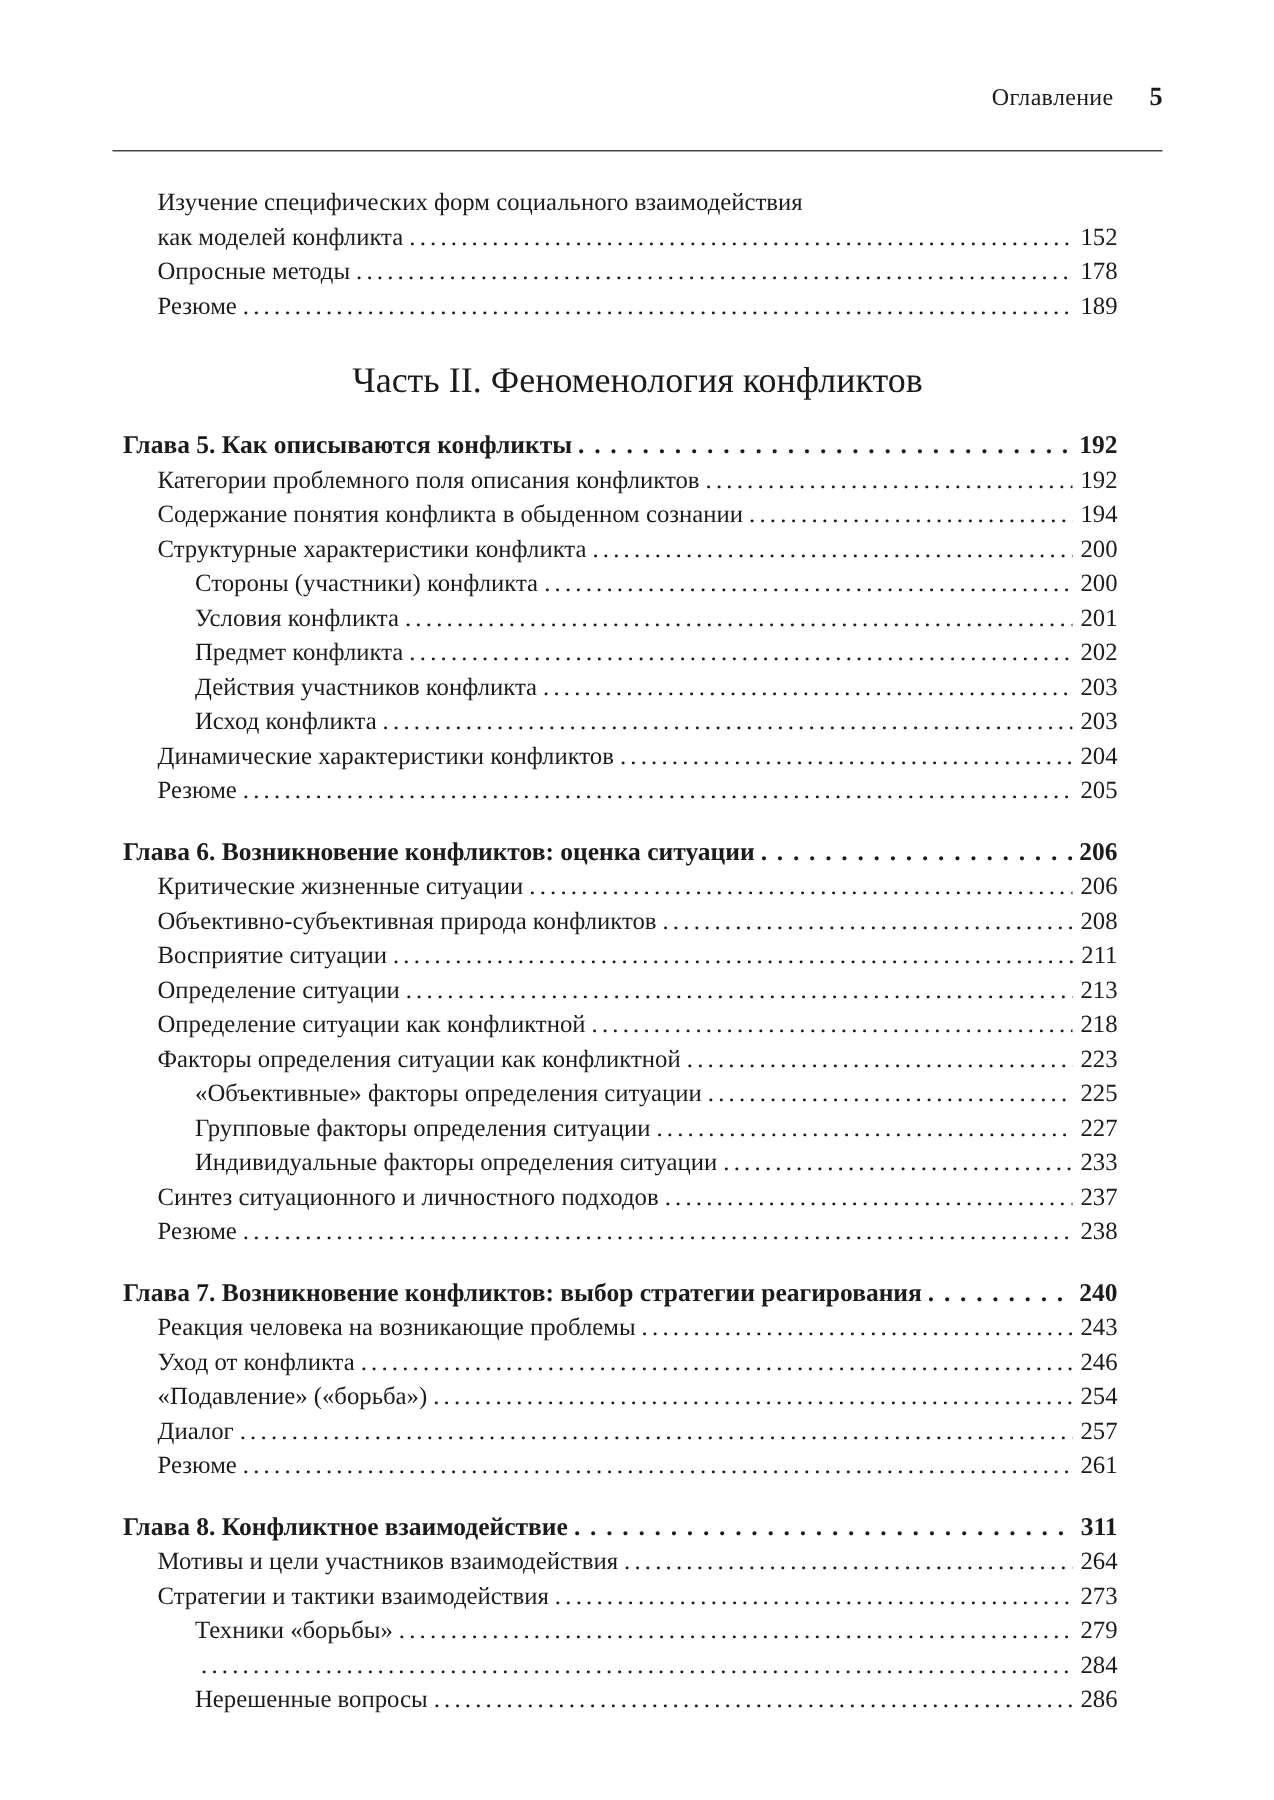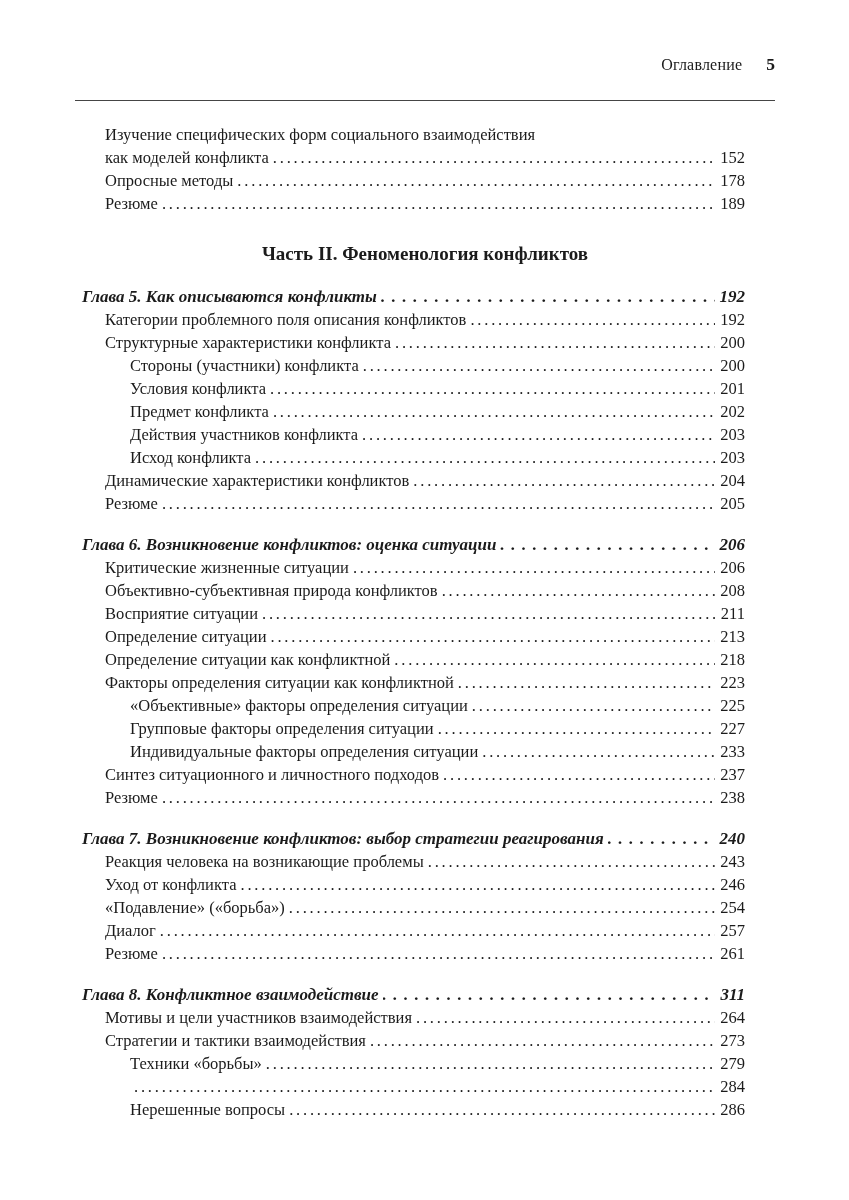--- a/index.html
+++ b/index.html
@@ -40,21 +40,20 @@
     line-height: 23px;
     margin-right: 30px;
   }
   .toc-row.level-0 { padding-left: 7px; }
   .toc-row.level-1 { padding-left: 30px; }
   .toc-row.level-2 { padding-left: 55px; }
   .toc-row.chapter {
     font-weight: 700;
     font-size: 17px;
     margin-top: 18px;
-    font-style: italic;
   }
   .toc-label {
     white-space: nowrap;
   }
   .toc-dots {
     flex: 1 1 auto;
     overflow: hidden;
     white-space: nowrap;
     margin: 0 5px 0 4px;
     min-width: 0;
@@ -64,22 +63,22 @@
     letter-spacing: 2.8px;
   }
   .chapter .toc-dots::before {
     letter-spacing: 6.5px;
   }
   .toc-page {
     white-space: nowrap;
   }
   .part-heading {
     text-align: center;
-    font-weight: 700;
-    font-size: 19px;
+    font-weight: 400;
+    font-size: 24px;
     line-height: 26px;
     margin: 26px 0 14px 0;
   }
 </style>
 </head>
 <body>
 
 <div class="page">
   <div class="header">
     <span class="header-title">Оглавление</span>
@@ -109,20 +108,25 @@
         <span class="toc-label">Глава 5. Как описываются конфликты</span>
         <span class="toc-dots"></span>
         <span class="toc-page">192</span>
       </div>
       <div class="toc-row level-1">
         <span class="toc-label">Категории проблемного поля описания конфликтов</span>
         <span class="toc-dots"></span>
         <span class="toc-page">192</span>
       </div>
       <div class="toc-row level-1">
+        <span class="toc-label">Содержание понятия конфликта в обыденном сознании</span>
+        <span class="toc-dots"></span>
+        <span class="toc-page">194</span>
+      </div>
+      <div class="toc-row level-1">
         <span class="toc-label">Структурные характеристики конфликта</span>
         <span class="toc-dots"></span>
         <span class="toc-page">200</span>
       </div>
       <div class="toc-row level-2">
         <span class="toc-label">Стороны (участники) конфликта</span>
         <span class="toc-dots"></span>
         <span class="toc-page">200</span>
       </div>
       <div class="toc-row level-2">

